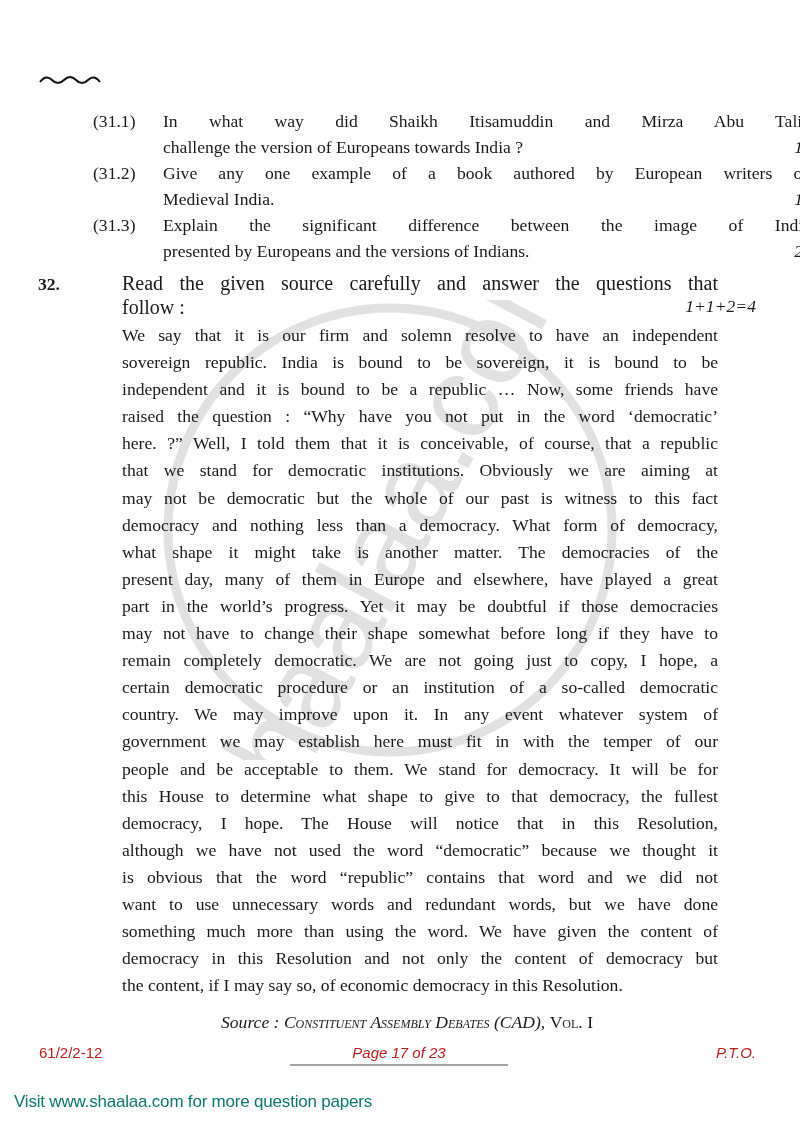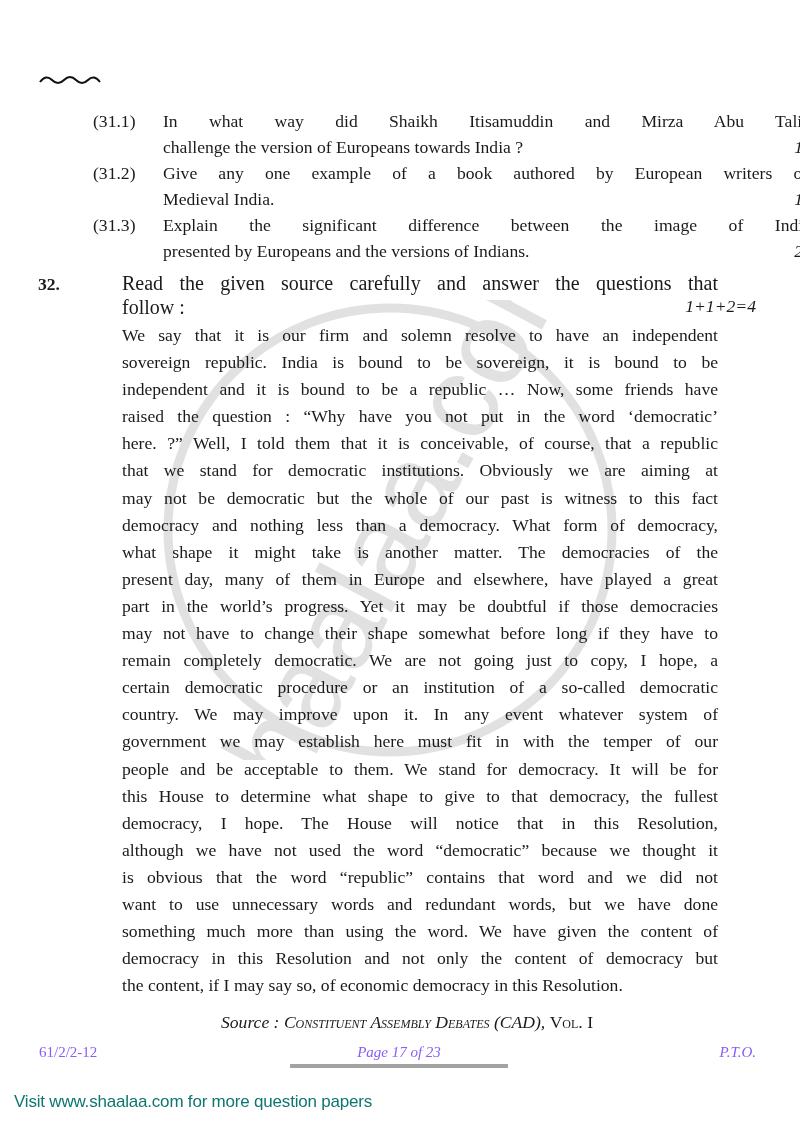--- a/index.html
+++ b/index.html
@@ -115,37 +115,37 @@
       height: 460px;
       pointer-events: none;
       opacity: 0.22;
     }
     .footer {
       position: absolute;
       top: 1044px;
       left: 0;
       width: 800px;
       height: 30px;
-      font-family: Liberation Serif, serif;
+      font-family: Liberation Sans, sans-serif;
       font-size: 15px;
-      color: #8b5cf6;
+      color: #b91c1c;
     }
     .footer .code {
       position: absolute;
       left: 39px;
       top: 0;
     }
     .footer .pageno {
       position: absolute;
       left: 290px;
       width: 218px;
       top: 0;
       text-align: center;
       font-style: italic;
-      border-bottom: 4px solid #a3a3a3;
+      border-bottom: 2px solid #a3a3a3;
       padding-bottom: 3px;
     }
     .footer .pto {
       position: absolute;
       right: 44px;
       top: 0;
       font-style: italic;
     }
     .promo {
       position: absolute;

